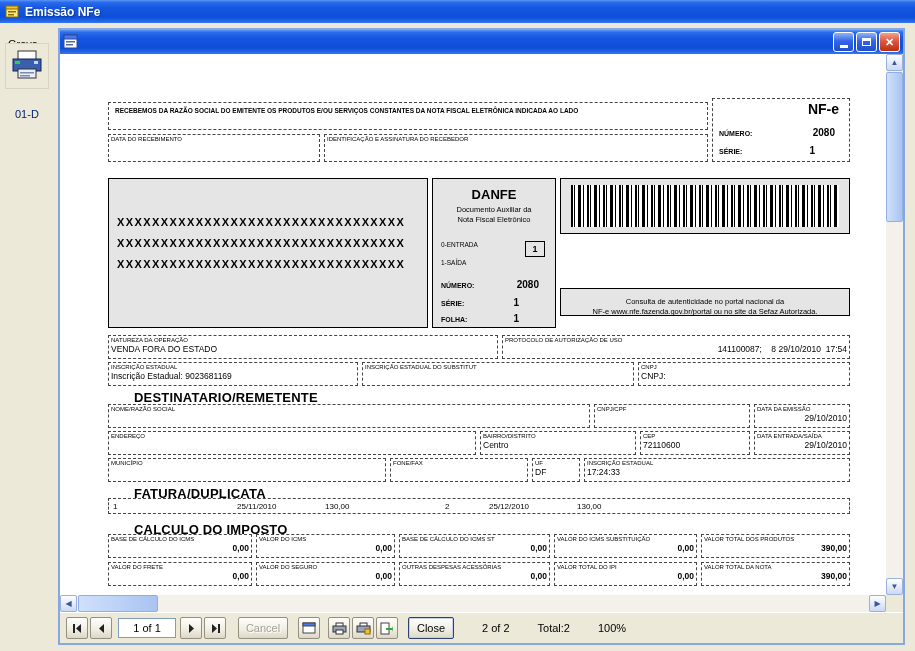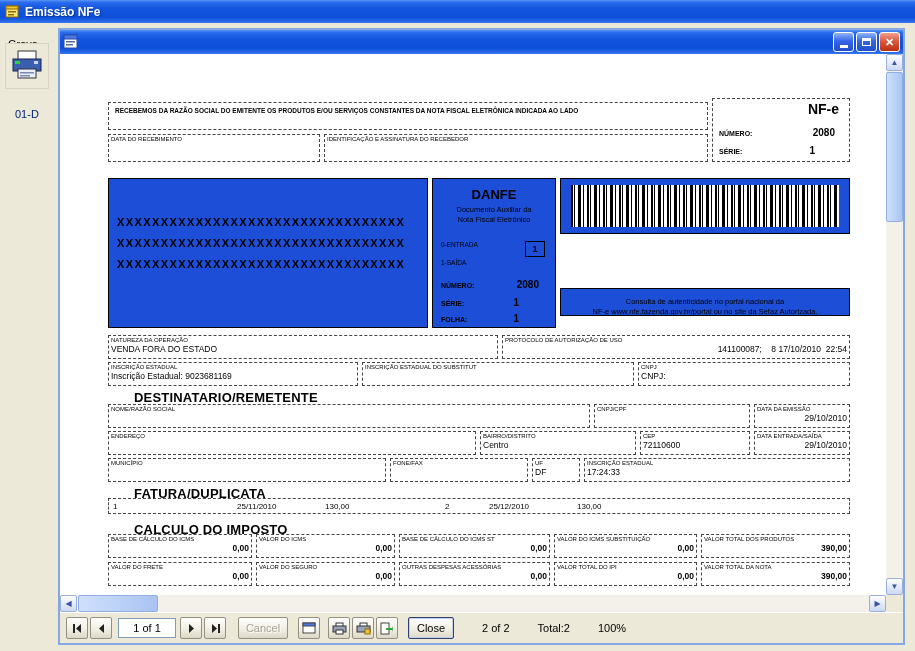--- a/index.html
+++ b/index.html
@@ -84,21 +84,21 @@
   .page-box {
     width:58px; height:20px; background:#fff; border:1px solid #7f9db9;
     display:flex; align-items:center; justify-content:center; margin:0 4px;
   }
   .tb-btn.cancel { width:50px; margin-left:10px; color:#a8a195; text-shadow:1px 1px 0 #fff; }
   .tb-btn.iconb { width:22px; }
   .tb-btn.closebtn { width:46px; margin-left:10px; border:1px solid #30406e; box-shadow:inset 0 0 0 1px #c3d1ef; }
   .tb-text { margin-left:28px; white-space:nowrap; }
 
   
-  .dbox { position:absolute; border:1px solid #000; background:#1d4ed8; }
+  .dbox { position:absolute; border:1px solid #000; background:#e5e5e5; }
   .fbox { position:absolute; border:1px dashed #444; padding:1px 2px; overflow:hidden; background:#fff; }
   .fbox .lab { display:block; font-size:6px; line-height:7px; white-space:nowrap; overflow:hidden; }
   .fbox .val { display:block; font-size:8.5px; line-height:11px; white-space:pre; overflow:hidden; }
   .fbox .val.num { font-weight:bold; text-align:right; }
   .fbox .val.rt  { text-align:right; }
   .dheading { position:absolute; font-size:13px; font-weight:bold; letter-spacing:.2px;margin-left:26px; }
 
   .recibo-text { font-size:6.5px; font-weight:bold; padding:3px 4px; line-height:8px; }
 
   .nfe-title { position:absolute; top:2px; right:10px; font-size:14px; font-weight:bold; }
@@ -247,21 +247,21 @@
           <div>NF-e www.nfe.fazenda.gov.br/portal ou no site da Sefaz Autorizada.</div>
         </div>
       </div>
 
       <div class="fbox" style="left:48px;top:281px;width:390px;height:24px">
         <span class="lab">NATUREZA DA OPERAÇÃO</span>
         <span class="val">VENDA FORA DO ESTADO</span>
       </div>
       <div class="fbox" style="left:442px;top:281px;width:348px;height:24px">
         <span class="lab">PROTOCOLO DE AUTORIZAÇÃO DE USO</span>
-        <span class="val rt">141100087;    8 17/10/2010  22:54</span>
+        <span class="val rt">141100087;    8 29/10/2010  17:54</span>
       </div>
 
       <div class="fbox" style="left:48px;top:308px;width:250px;height:24px">
         <span class="lab">INSCRIÇÃO ESTADUAL</span>
         <span class="val">Inscrição Estadual: 9023681169</span>
       </div>
       <div class="fbox" style="left:302px;top:308px;width:272px;height:24px">
         <span class="lab">INSCRIÇÃO ESTADUAL DO SUBSTITUT</span>
         <span class="val"></span>
       </div>

